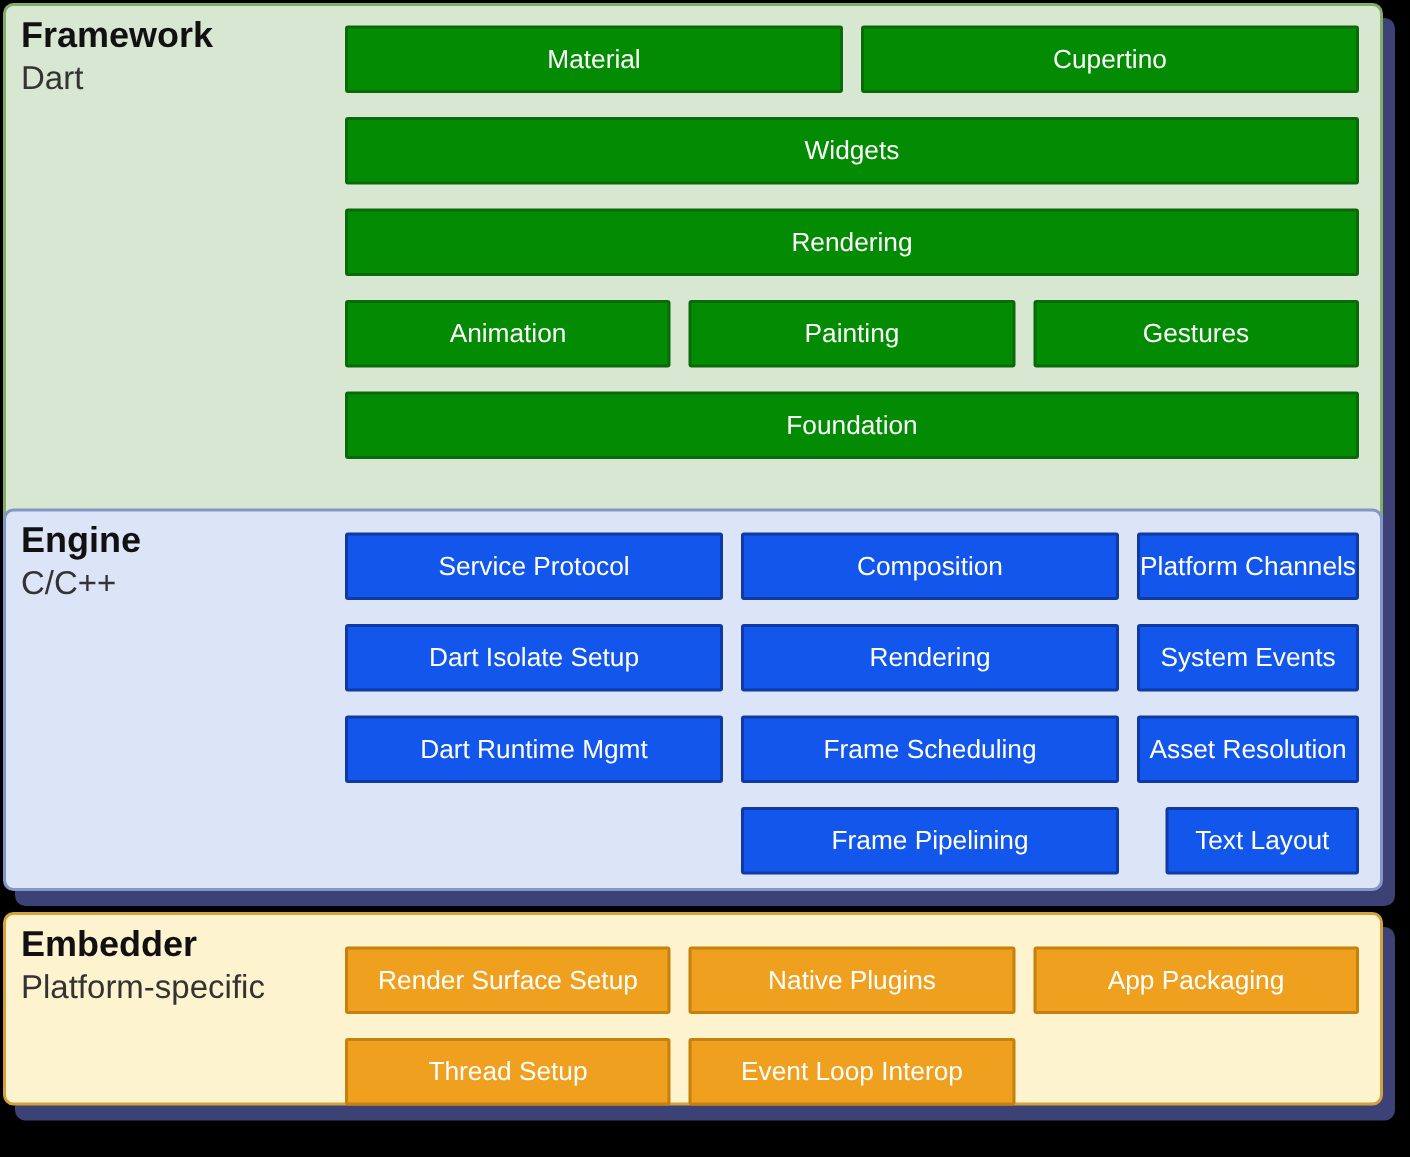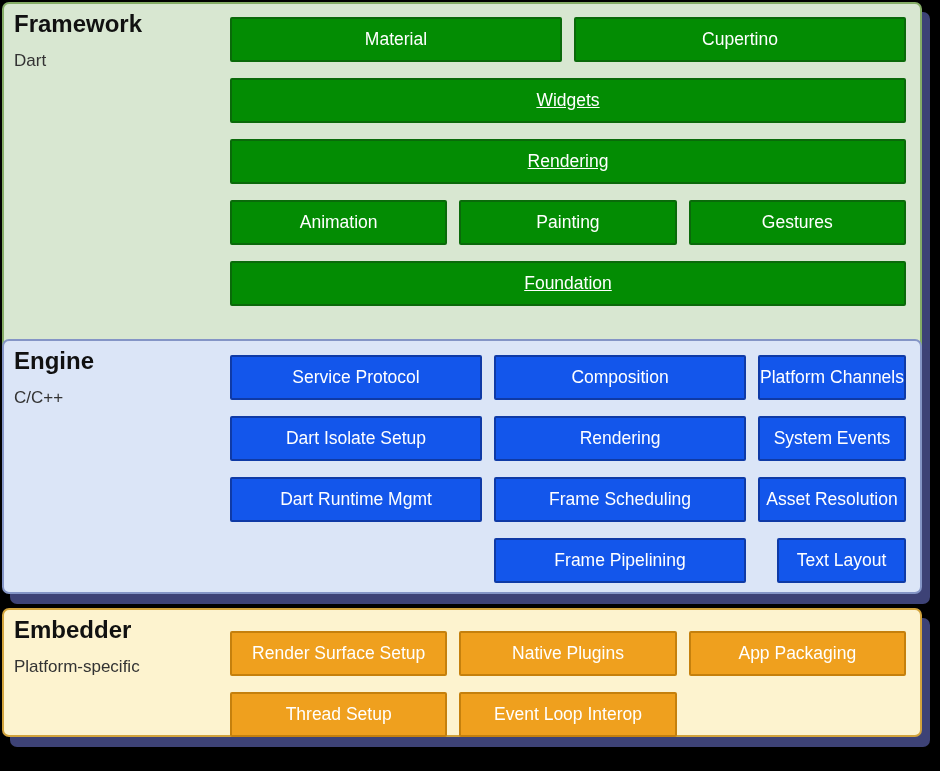--- a/index.html
+++ b/index.html
@@ -48,23 +48,23 @@
     left: 10px;
     top: 6px;
   }
   .layer-title {
     font-size: 24px;
     font-weight: 700;
     color: var(--title-text, #111);
     line-height: 1.15;
   }
   .layer-subtitle {
-    font-size: 17px;
+    font-size: 22px;
     color: var(--subtitle-text, #333);
-    margin-top: 13px;
+    margin-top: 1px;
   }
   .grid {
     position: absolute;
     left: 226px;
     width: 676px;
     display: grid;
     column-gap: 12px;
     row-gap: 16px;
   }
   .fw-grid { top: 13px; grid-template-columns: repeat(6, 1fr); }
@@ -90,21 +90,21 @@
   .blk-en {
     background: var(--engine-button-bg, #1356eb);
     border-color: var(--engine-button-border, #0f3aa6);
   }
   .blk-em {
     background: var(--embedder-button-bg, #efa01e);
     border-color: var(--embedder-button-border, #c5800d);
   }
   .span2 { grid-column: span 2; }
   .span3 { grid-column: span 3; }
-  .span6 { grid-column: span 6; text-decoration: underline; }
+  .span6 { grid-column: span 6; }
   .c2 { grid-column: 2; }
   .c3 { grid-column: 3; margin-left: 19px; }
 </style>
 </head>
 <body>
 
 <div class="panel" id="panel-framework">
   <div class="layer-label">
     <div class="layer-title">Framework</div>
     <div class="layer-subtitle">Dart</div>

